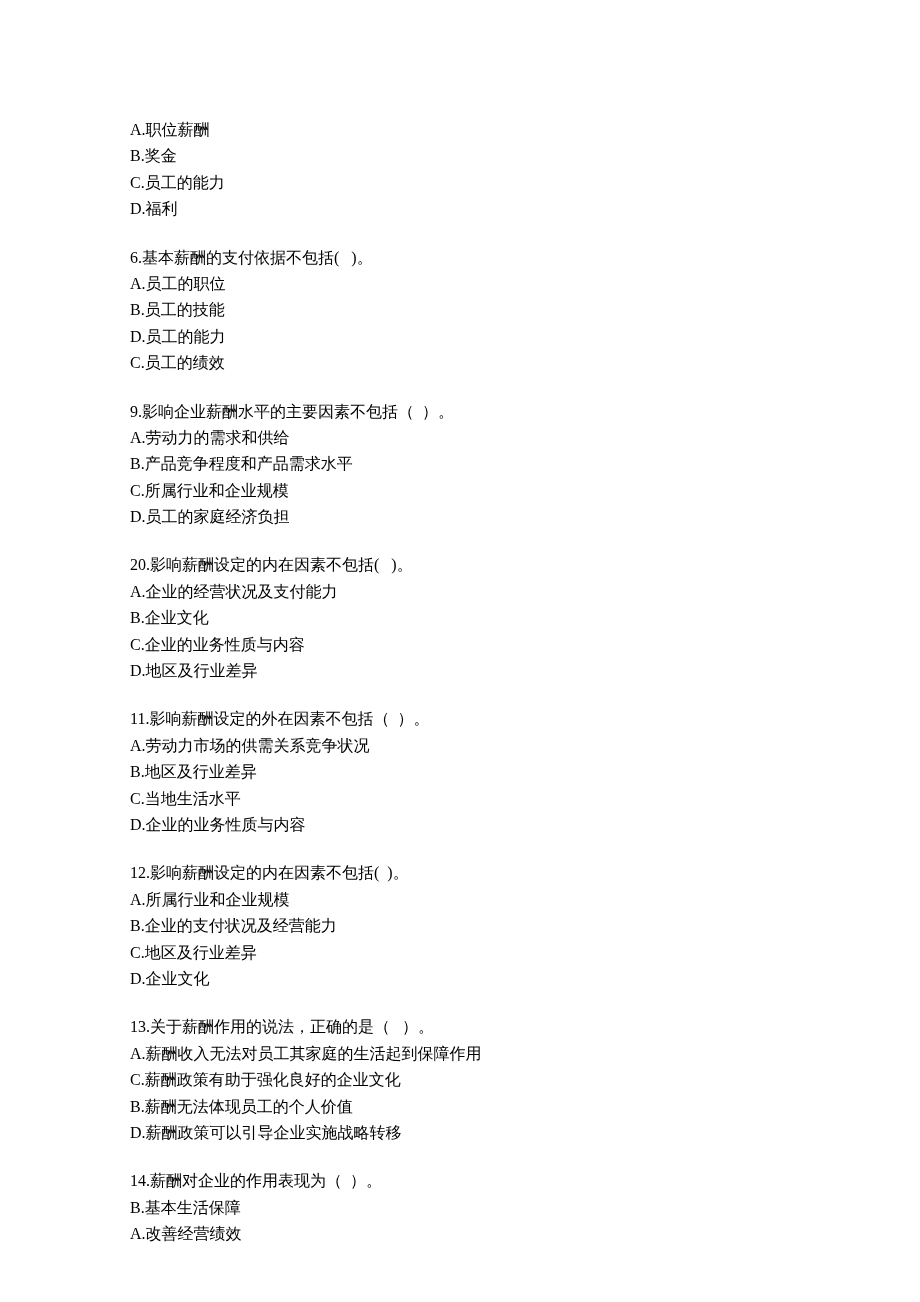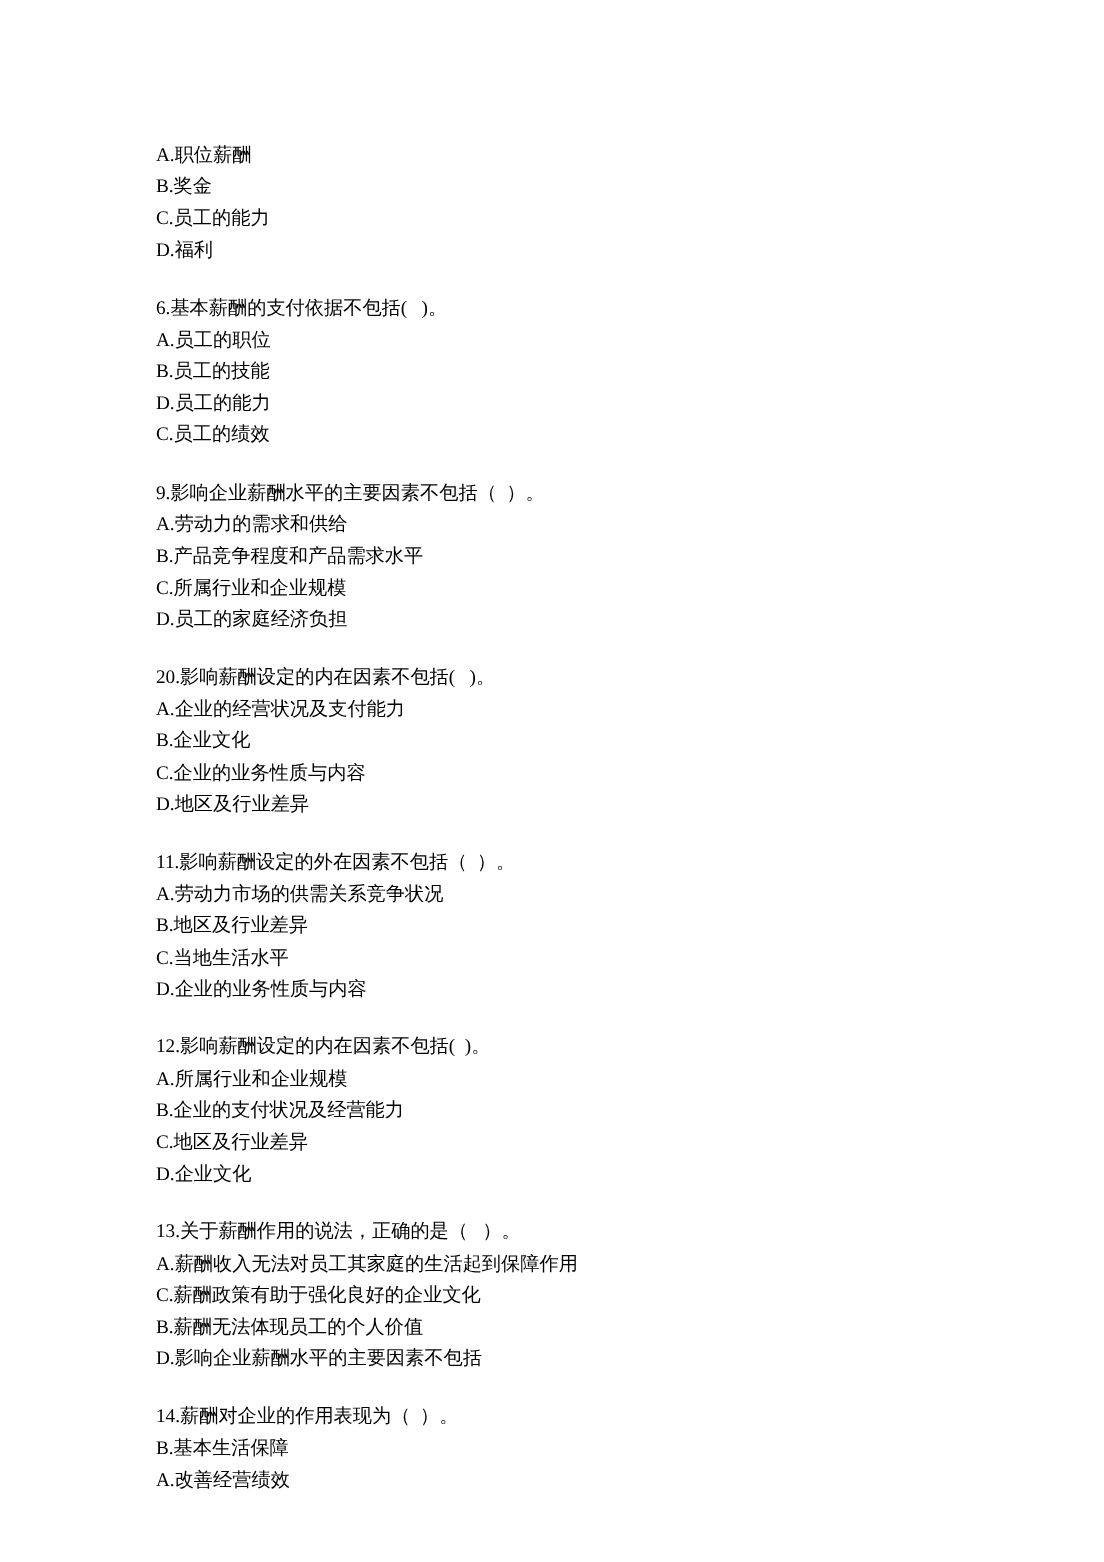--- a/index.html
+++ b/index.html
@@ -72,21 +72,21 @@
     <div class="line">B.企业的支付状况及经营能力</div>
     <div class="line">C.地区及行业差异</div>
     <div class="line">D.企业文化</div>
   </div>
 
   <div class="block">
     <div class="line">13.关于薪酬作用的说法，正确的是（   ）。</div>
     <div class="line">A.薪酬收入无法对员工其家庭的生活起到保障作用</div>
     <div class="line">C.薪酬政策有助于强化良好的企业文化</div>
     <div class="line">B.薪酬无法体现员工的个人价值</div>
-    <div class="line">D.影响企业薪酬水平的主要因素不包括</div>
+    <div class="line">D.薪酬政策可以引导企业实施战略转移</div>
   </div>
 
   <div class="block">
     <div class="line">14.薪酬对企业的作用表现为（  ）。</div>
     <div class="line">B.基本生活保障</div>
     <div class="line">A.改善经营绩效</div>
   </div>
 
 </div>
 

